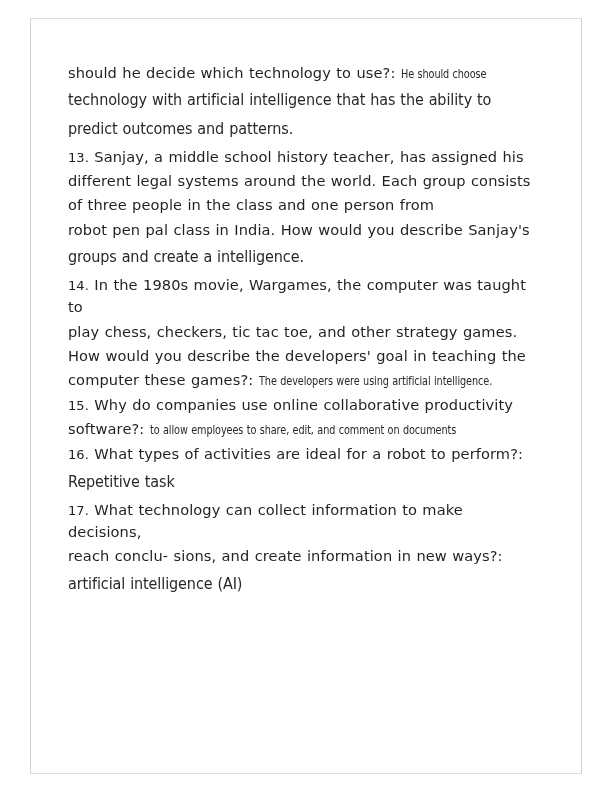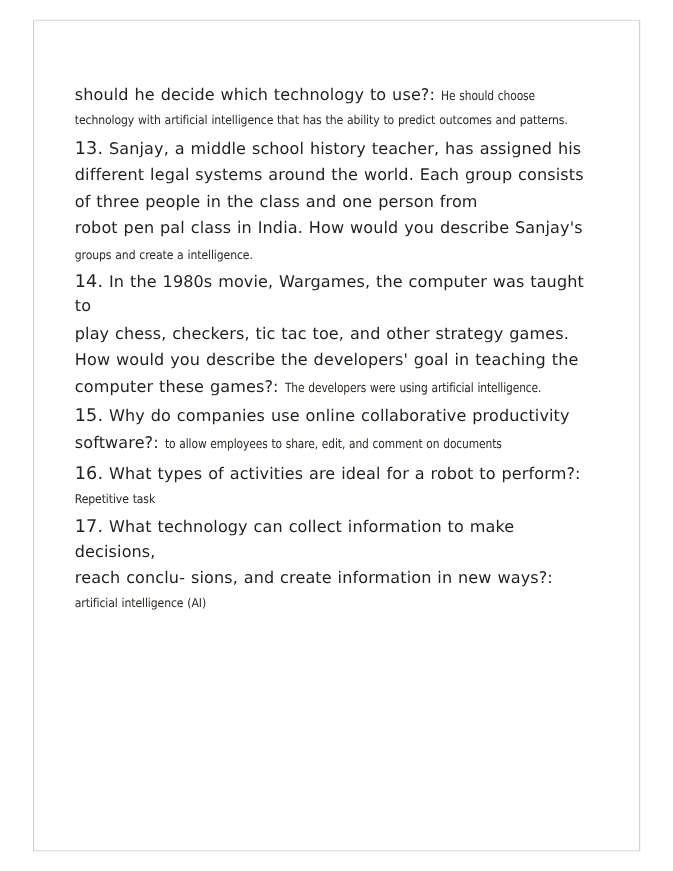--- a/index.html
+++ b/index.html
@@ -31,48 +31,48 @@
     border-left: 1px solid #cfcfcf;
     border-right: 1px solid #cfcfcf;
     border-top: 1px solid #dcdcdc;
     border-bottom: 1px solid #dcdcdc;
     box-sizing: border-box;
     pointer-events: none;
   }
   .content {
     position: absolute;
     left: 68px;
-    top: 76px;
+    top: 62px;
     width: 470px;
   }
   .qline {
     font-size: 14.6px;
     line-height: 1.52;
     letter-spacing: 0.1px;
     margin: 0 0 2px 0;
     word-spacing: 0.6px;
   }
   .qnum {
-    font-size: 16px;
+    font-size: 13px;
   }
   
   .ans {
     font-family: "DejaVu Sans Condensed", "DejaVu Sans", sans-serif;
     font-size: 11.6px;
     letter-spacing: -0.1px;
     word-spacing: 0.5px;
     color: #2b2724;
     transform: scaleX(0.93);
     transform-origin: left center;
     display: inline-block;
     line-height: 1.5;
   }
   .ansblock {
     font-family: "DejaVu Sans Condensed", "DejaVu Sans", sans-serif;
-    font-size: 11px;
+    font-size: 16px;
     letter-spacing: -0.1px;
     word-spacing: 0.5px;
     color: #2b2724;
     line-height: 1.78;
     margin: 0 0 2px 0;
   }
   .block {
     margin-bottom: 3px;
   }
 </style>

